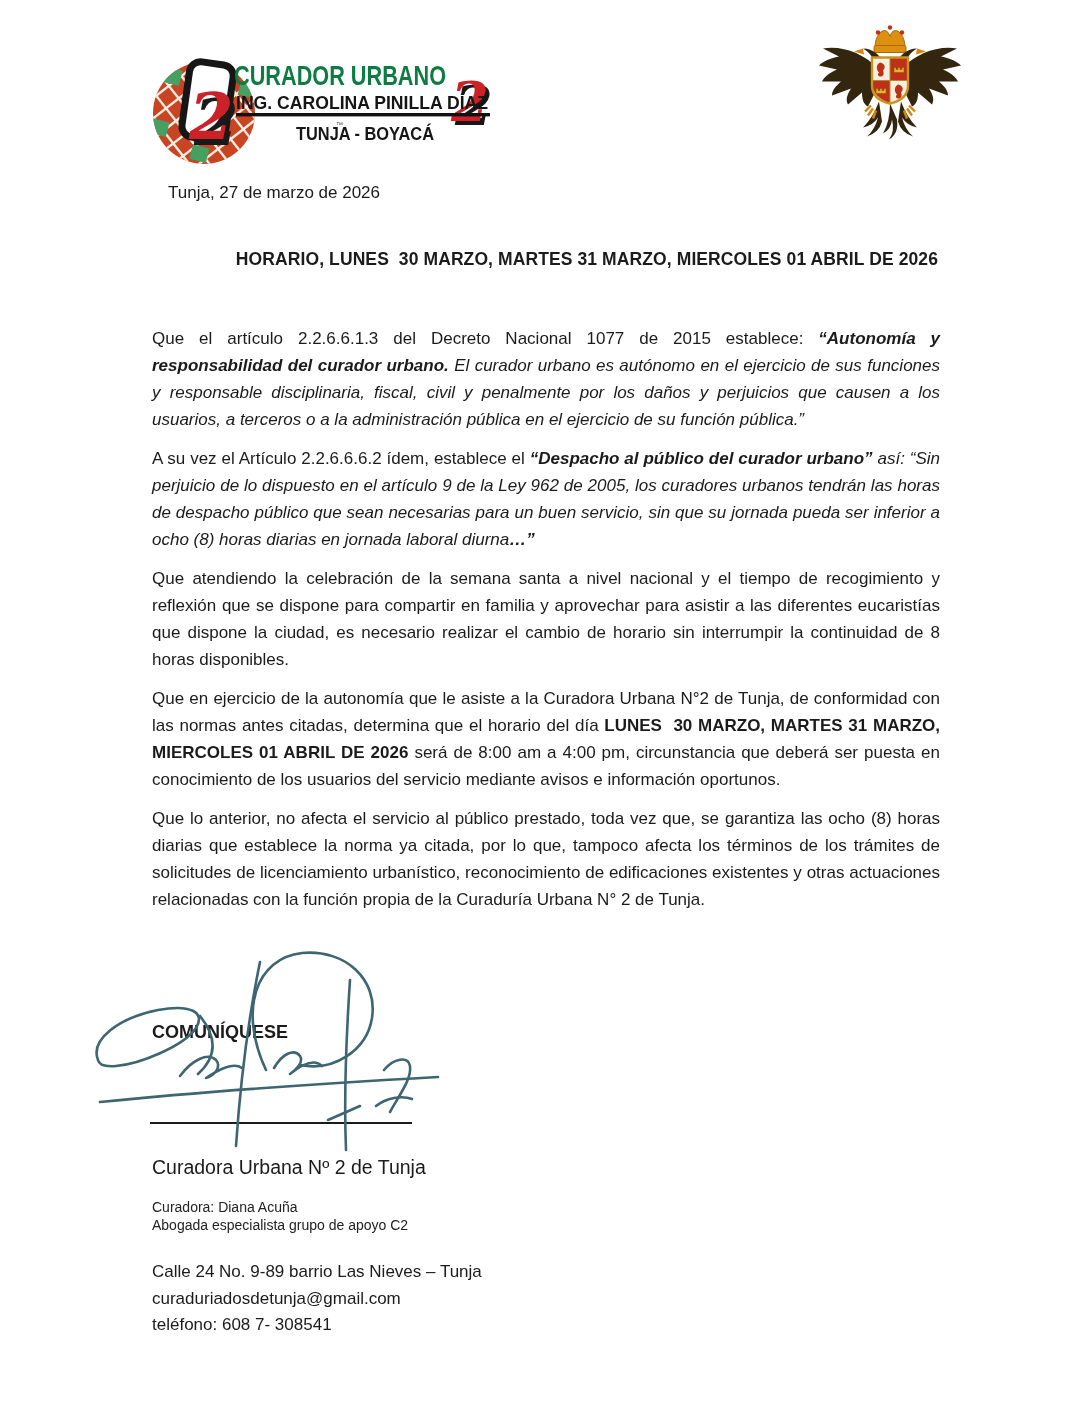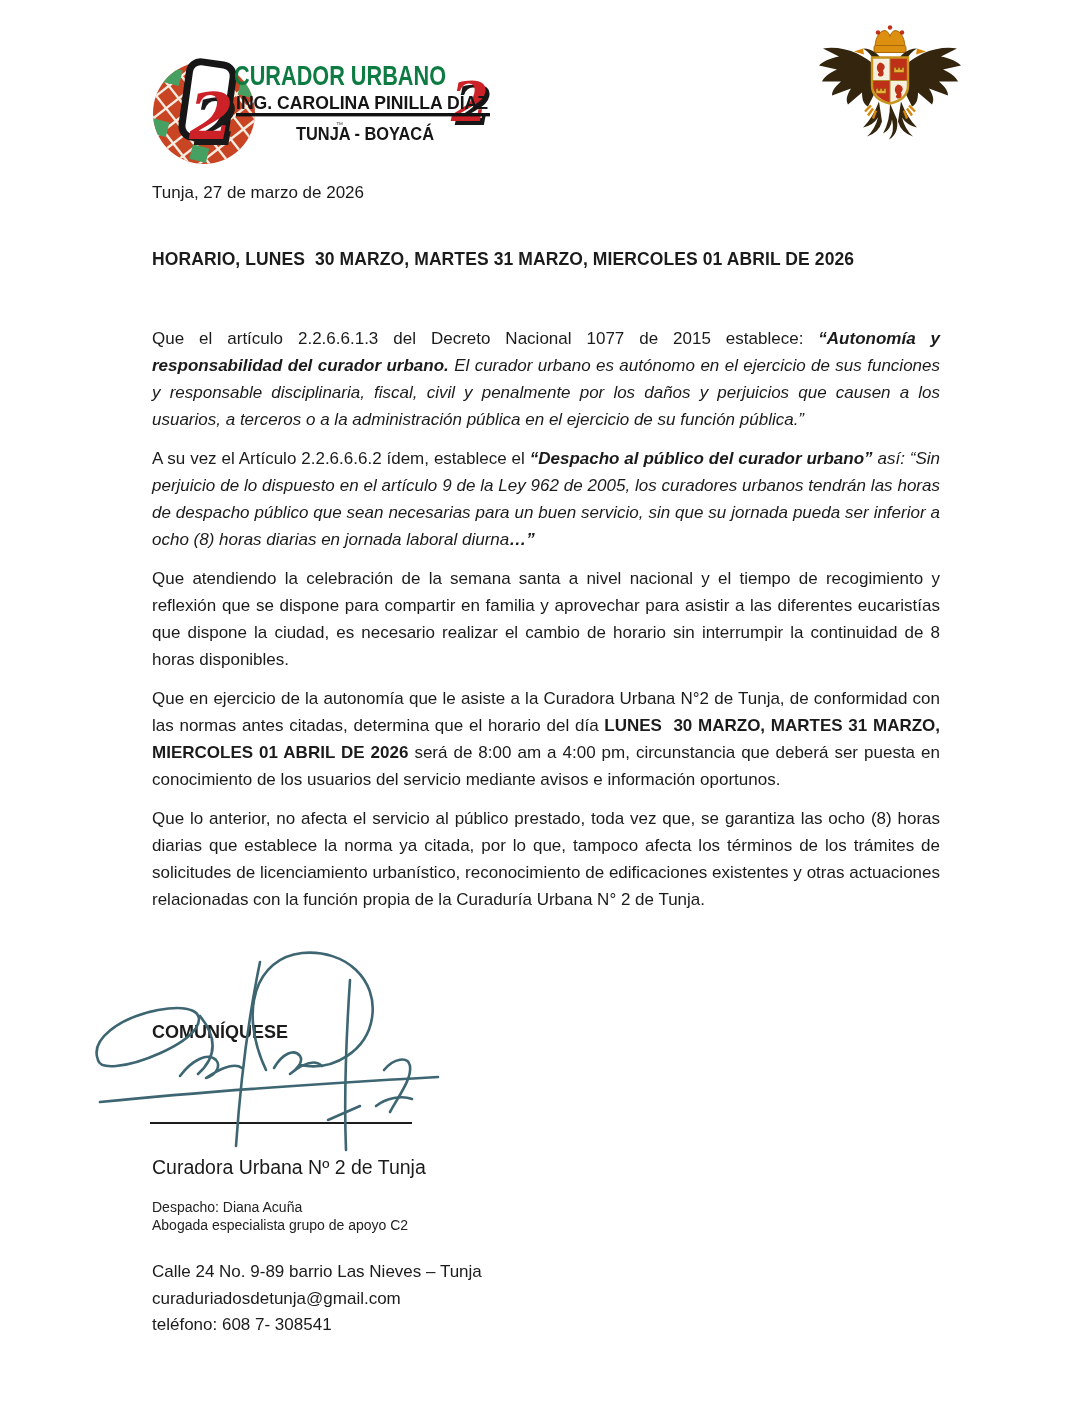--- a/index.html
+++ b/index.html
@@ -17,24 +17,24 @@
   .logo text{font-family:"Liberation Sans",sans-serif;}
   .logo .brand{font-weight:bold;fill:var(--logo-green);font-size:28px;}
   .logo .brandname{font-weight:bold;fill:#151515;font-size:18.5px;}
   .logo .loc{font-weight:bold;fill:#161616;font-size:19px;}
   .logo .tm{font-size:7px;fill:#444;}
   .logo .two-big-shadow{font-family:"DejaVu Serif",serif;font-style:italic;font-weight:bold;font-size:54px;fill:#171717;}
   .logo .two-big{font-family:"DejaVu Serif",serif;font-style:italic;font-weight:bold;font-size:54px;fill:var(--logo-red);}
   .logo .two-mark-shadow{font-family:"DejaVu Serif",serif;font-style:italic;font-weight:bold;font-size:64px;fill:#1a1a1a;}
   .logo .two-mark{font-family:"DejaVu Serif",serif;font-style:italic;font-weight:bold;font-size:64px;fill:var(--logo-red);}
   
-  .date{position:absolute;left:152px;top:183px;font-size:17px;}
+  .date{position:absolute;left:168px;top:183px;font-size:17px;}
   .subject{
     position:absolute;left:152px;top:249px;width:786px;
-    font-size:17.5px;font-weight:bold;white-space:pre-wrap;letter-spacing:.1px;
+    font-size:17.5px;font-weight:bold;white-space:pre-wrap;letter-spacing:.1px;text-align:right;
   }
   .letter-body{position:absolute;left:152px;top:313px;width:788px;}
   .letter-body p{
     margin:12px 0 6px 0;
     font-size:17px;line-height:27px;
     text-align:justify;
   }
   .sr{font-style:normal;font-weight:normal;}
   .si{font-style:italic;}
   .sb{font-weight:bold;white-space:pre-wrap;}
@@ -191,21 +191,21 @@
     <path d="M186,120 C194,106 206,100 212,108 C216,114 208,122 202,126 C212,118 226,110 234,118"></path>
     <path d="M296,122 C306,110 320,108 322,118 C324,130 312,146 302,164"></path>
     <path d="M288,158 C298,150 314,147 324,151"></path>
     <path d="M12,154 C110,144 260,134 350,129"></path>
   </svg>
 
   <div class="sig-line"></div>
   <div class="signer-role">Curadora Urbana Nº 2 de Tunja</div>
 
   <div class="prepared">
-    <div>Despacho: Diana Acuña</div>
+    <div>Curadora: Diana Acuña</div>
     <div>Abogada especialista grupo de apoyo C2</div>
   </div>
 
   <div class="footer">
     <div>Calle 24 No. 9-89 barrio Las Nieves – Tunja</div>
     <div>curaduriadosdetunja@gmail.com</div>
     <div>teléfono: 608 7- 308541</div>
   </div>
 
 </div>

